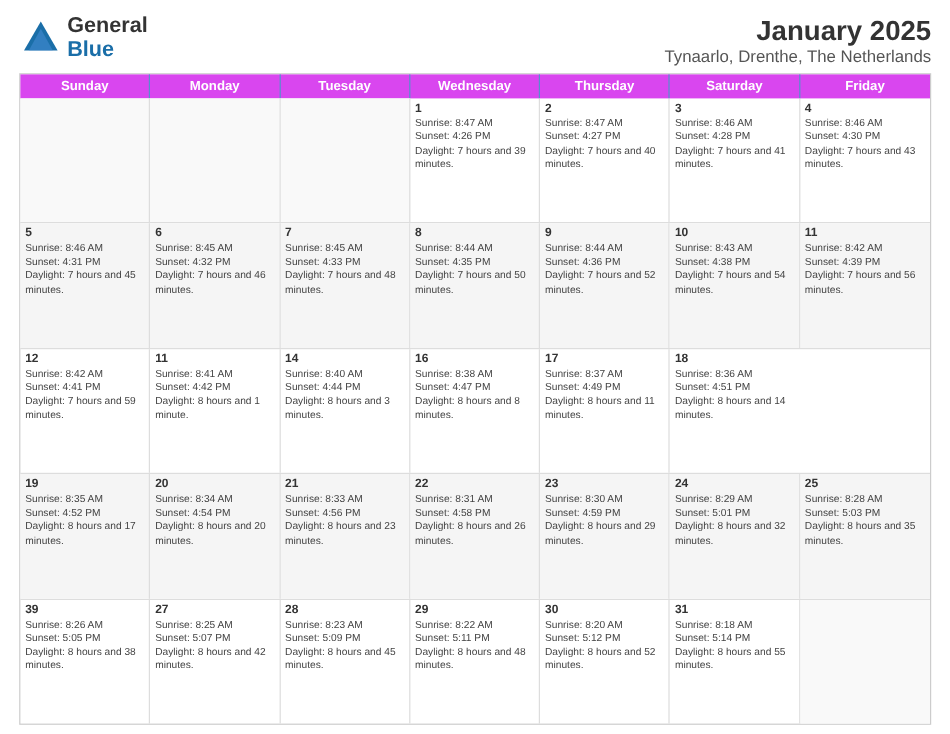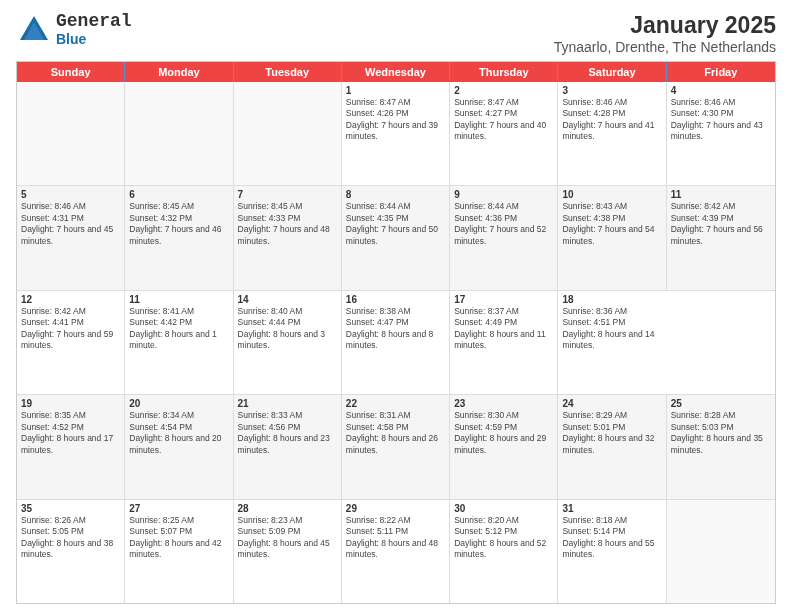--- a/index.html
+++ b/index.html
@@ -30,24 +30,23 @@
     }
     .logo-text {
       display: flex;
       flex-direction: column;
       line-height: 1.1;
     }
     .logo-general {
       font-size: 18px;
       font-weight: bold;
       color: #333;
-      font-family: Liberation Mono, monospace;
     }
     .logo-blue {
-      font-size: 14px;
+      font-size: 18px;
       font-weight: bold;
       color: #1a6ea8;
     }
     .logo-icon {
       width: 36px;
       height: 36px;
     }
     .title-block {
       text-align: right;
     }
@@ -62,21 +61,21 @@
     }
     .calendar {
       flex: 1;
       display: flex;
       flex-direction: column;
       border: 1px solid #ccc;
     }
     .cal-header {
       display: grid;
       grid-template-columns: repeat(7, 1fr);
-      background: #ef4444;
+      background: #d946ef;
     }
     .cal-header-cell {
       color: #fff;
       font-size: 11px;
       font-weight: bold;
       padding: 4px 4px;
       text-align: center;
       border-right: 1px solid #5590cc;
     }
     .cal-header-cell:last-child { border-right: none; }
@@ -249,21 +248,21 @@
             <div class="day-num">24</div>
             <div class="cell-text">Sunrise: 8:29 AM<br>Sunset: 5:01 PM<br>Daylight: 8 hours and 32 minutes.</div>
           </div>
           <div class="cal-cell shaded">
             <div class="day-num">25</div>
             <div class="cell-text">Sunrise: 8:28 AM<br>Sunset: 5:03 PM<br>Daylight: 8 hours and 35 minutes.</div>
           </div>
         </div>
         <div class="cal-row">
           <div class="cal-cell">
-            <div class="day-num">35</div>
+            <div class="day-num">39</div>
             <div class="cell-text">Sunrise: 8:26 AM<br>Sunset: 5:05 PM<br>Daylight: 8 hours and 38 minutes.</div>
           </div>
           <div class="cal-cell">
             <div class="day-num">27</div>
             <div class="cell-text">Sunrise: 8:25 AM<br>Sunset: 5:07 PM<br>Daylight: 8 hours and 42 minutes.</div>
           </div>
           <div class="cal-cell">
             <div class="day-num">28</div>
             <div class="cell-text">Sunrise: 8:23 AM<br>Sunset: 5:09 PM<br>Daylight: 8 hours and 45 minutes.</div>
           </div>

